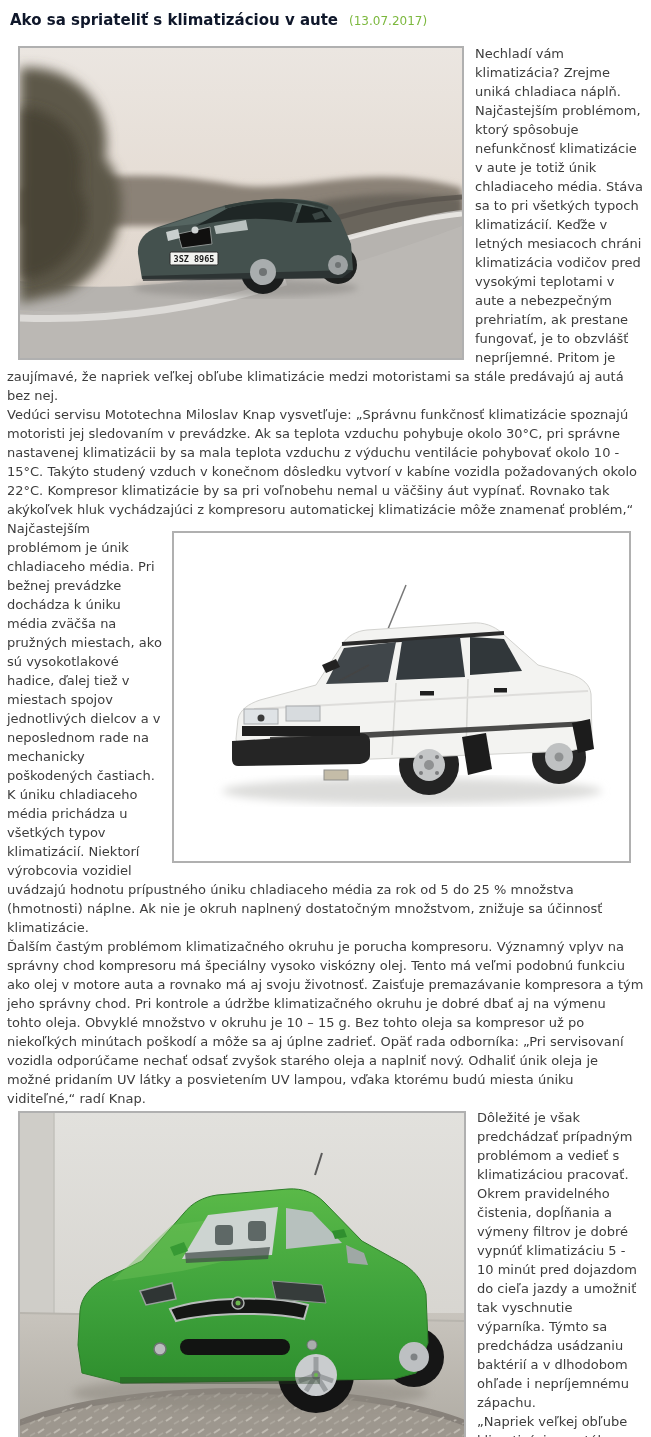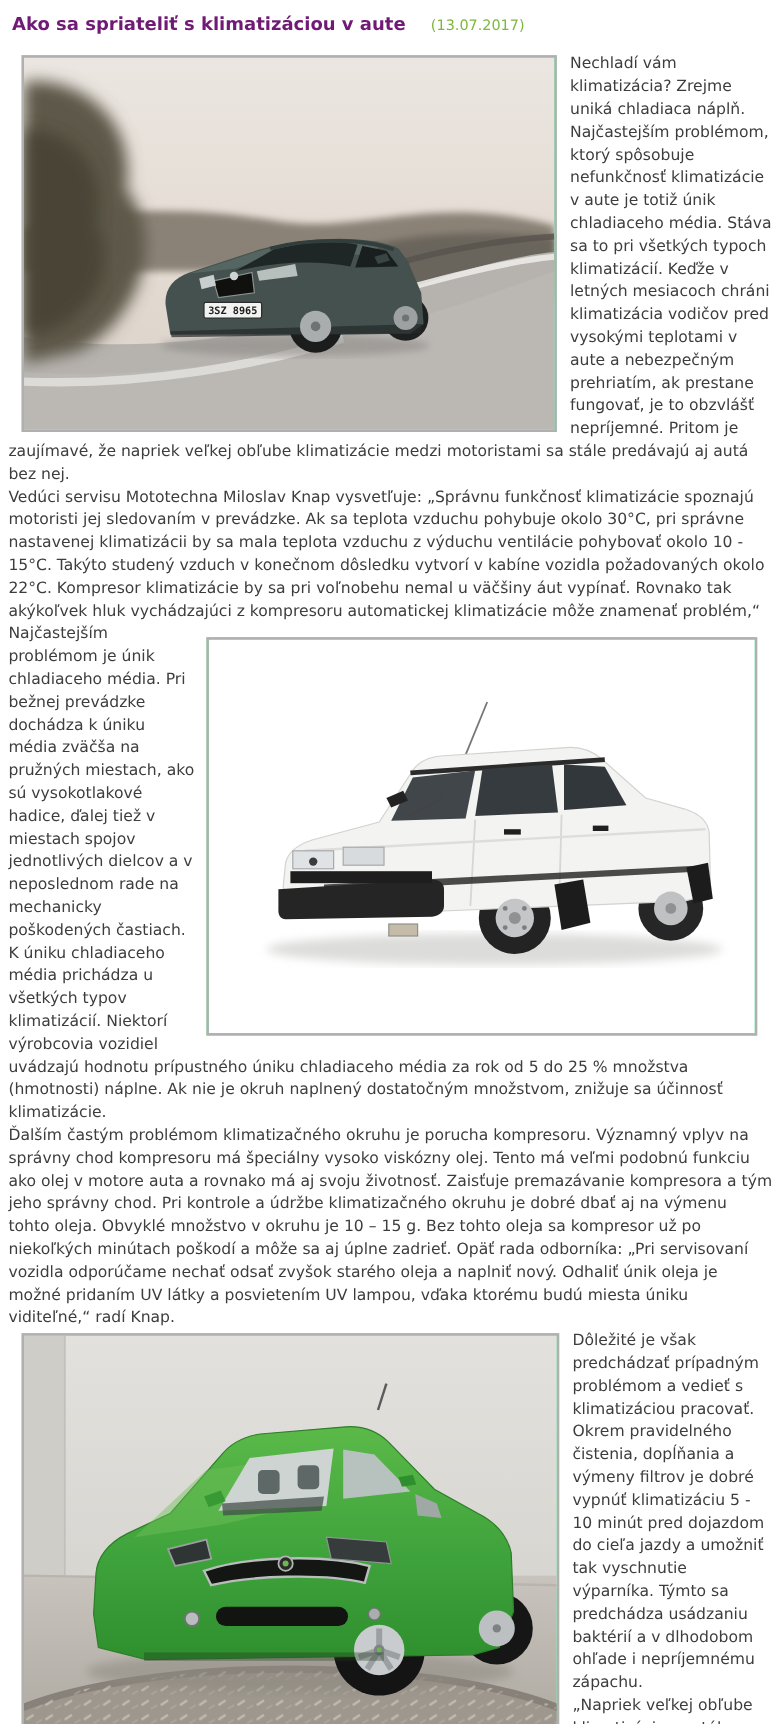--- a/index.html
+++ b/index.html
@@ -4,25 +4,25 @@
 <style>
   html,body { margin:0; padding:0; background:#ffffff; }
   body {
     width:651px; height:1437px; overflow:hidden;
     font-family:"DejaVu Sans","Liberation Sans",sans-serif;
     color:#3d3d3d;
   }
   .page { padding:9px 7px 0 7px; box-sizing:border-box; }
   .title-row { margin:1px 0 15px 3px; }
   .article-title {
-    display:inline; font-size:15px; font-weight:bold; color:#701a75;
+    display:inline; font-size:15px; font-weight:bold; color:#0f172a;
     letter-spacing:0;
     text-align:center;
   }
-  .article-date { font-size:12px; color:#7cb83e; margin-left:21px; font-weight:normal; }
+  .article-date { font-size:12px; color:#7cb83e; margin-left:11px; font-weight:normal; }
   .article { font-size:13px; line-height:19px; }
   .article p { margin:0; padding:0; }
   .photo {
     border:2px solid #b0b0b0; background:#86efac; overflow:hidden; box-sizing:content-box;
   }
   .photo svg { display:block; width:100%; height:100%; }
   .photo1 { float:left;  width:442px; height:310px; margin:2px 11px 5px 11px; }
   .photo2 { float:right; width:455px; height:328px; margin:12px 13px 6px 10px; }
   .photo3 { float:left;  width:444px; height:330px; margin:3px 11px 5px 11px; }
   .clear { clear:both; }

